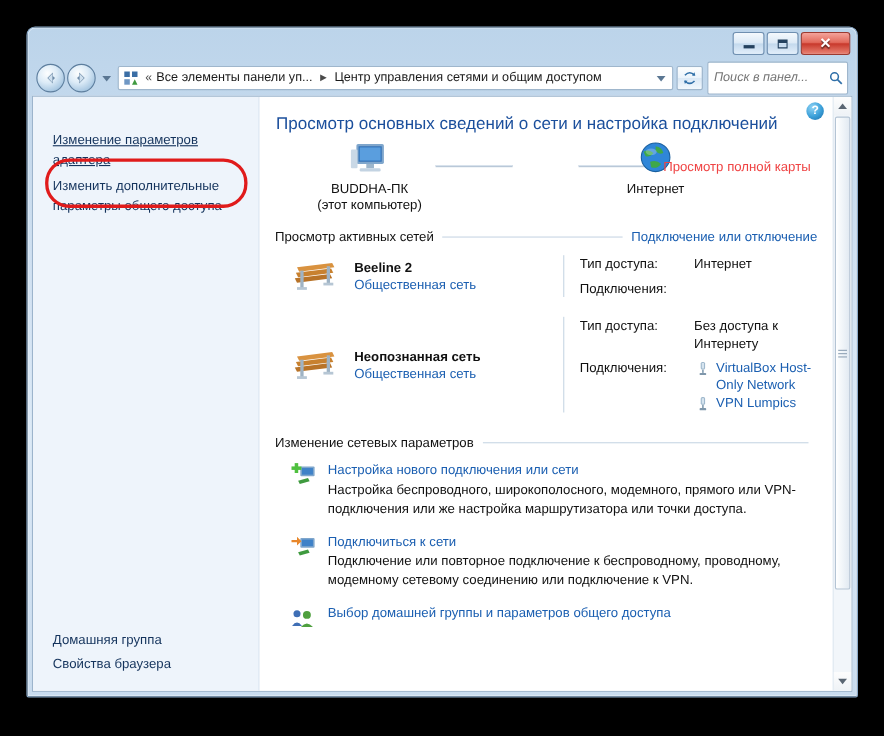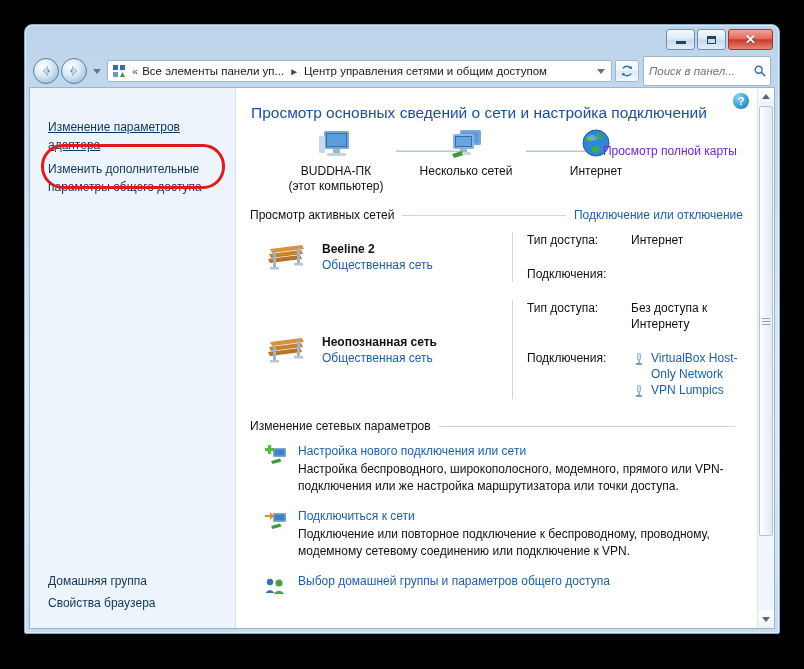--- a/index.html
+++ b/index.html
@@ -238,21 +238,21 @@
   }
   .node .lbl {
     font-size: 12px; color: #111;
     line-height: 15px;
     margin-top: 2px;
   }
   .node .lbl2 { font-size: 12px; color: #111; line-height: 15px; }
   .maplink {
     position: absolute;
     right: 6px; top: 16px;
-    font-size: 12px; color: #6d28d9;
+    font-size: 12px; color: #ef4444;
     cursor: default;
   }
   .mapline {
     position: absolute;
     height: 2px;
     background: #b6c6d6;
     border-top: 1px solid #d8e2ec;
   }
   
   .sec {
@@ -277,21 +277,21 @@
   }
   .netrow .left .txt { margin-left: 12px; }
   .nname { font-size: 12px; font-weight: bold; color: #111; }
   .ntype { font-size: 12px; color: #1b5fb1; margin-top: 2px; cursor: default; }
   .netrow .divider { width: 1px; background: #c8d6e4; margin: 0 0 0 0; flex: 0 0 1px; }
   .netrow .right {
     flex: 1;
     padding-left: 14px;
     display: grid;
     grid-template-columns: 104px 1fr;
-    row-gap: 18px;
+    row-gap: 6px;
     align-content: start;
   }
   .rlabel { font-size: 12px; color: #111; line-height: 16px; }
   .rvalue { font-size: 12px; color: #111; line-height: 16px; }
   .conn {
     display: flex;
     align-items: flex-start;
     line-height: 16px;
   }
   .conn .ico { flex: 0 0 16px; width: 16px; height: 16px; margin-right: 4px; margin-top: 1px; }
@@ -451,35 +451,20 @@
                   <rect x="11" y="6" width="19" height="12" fill="#5a9ede"></rect>
                   <rect x="17" y="21" width="7" height="4" fill="#9db6cc"></rect>
                   <rect x="11" y="25" width="19" height="3" rx="1.2" fill="#c3d3e2"></rect>
                   <rect x="3" y="8" width="6" height="17" rx="1" fill="#c9d8e6"></rect>
                 </svg>
               </span>
               <div class="lbl">BUDDHA-ПК</div>
               <div class="lbl2">(этот компьютер)</div>
             </div>
 
-            <div class="node" style="left:156px; top:0;">
-              <span>
-                <svg class="svgico" width="40" height="34" viewBox="0 0 40 34" style="margin:0 auto;">
-                  <rect x="14" y="2" width="21" height="15" rx="1.5" fill="#7fa6cc"></rect>
-                  <rect x="16" y="4" width="17" height="11" fill="#5a9ede"></rect>
-                  <rect x="7" y="6" width="21" height="15" rx="1.5" fill="#8fb4d8"></rect>
-                  <rect x="9" y="8" width="17" height="11" fill="#2f6fb5"></rect>
-                  <rect x="10" y="9" width="15" height="9" fill="#66a6e2"></rect>
-                  <rect x="14" y="21" width="7" height="3" fill="#9db6cc"></rect>
-                  <path d="M6 26 L16 23 L18 27 L8 30 Z" fill="#3f9a3f"></path>
-                  <rect x="16" y="24" width="9" height="3" rx="1.5" fill="#cfd8e0"></rect>
-                </svg>
-              </span>
-              <div class="lbl">Несколько сетей</div>
-            </div>
 
             <div class="node" style="left:286px; top:0;">
               <span>
                 <svg class="svgico" width="34" height="34" viewBox="0 0 34 34" style="margin:0 auto;">
                   <circle cx="17" cy="15" r="13" fill="#2f86d8"></circle>
                   <circle cx="17" cy="15" r="13" fill="none" stroke="#1a5f9e" stroke-width="1"></circle>
                   <path d="M6 10 Q11 7 15 11 Q12 15 8 14 Z" fill="#3fa84a"></path>
                   <path d="M17 5 Q23 6 24 11 Q20 13 17 9 Z" fill="#3fa84a"></path>
                   <path d="M12 19 Q18 17 22 21 Q18 26 13 24 Z" fill="#3fa84a"></path>
                   <ellipse cx="13" cy="10" rx="5" ry="3" fill="#ffffff" opacity="0.25"></ellipse>

